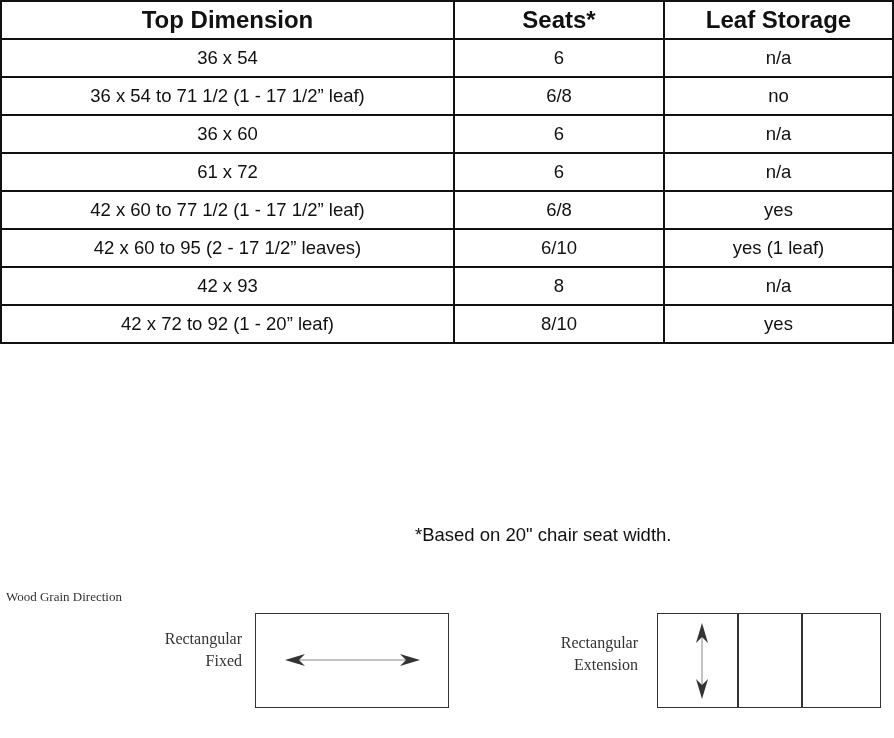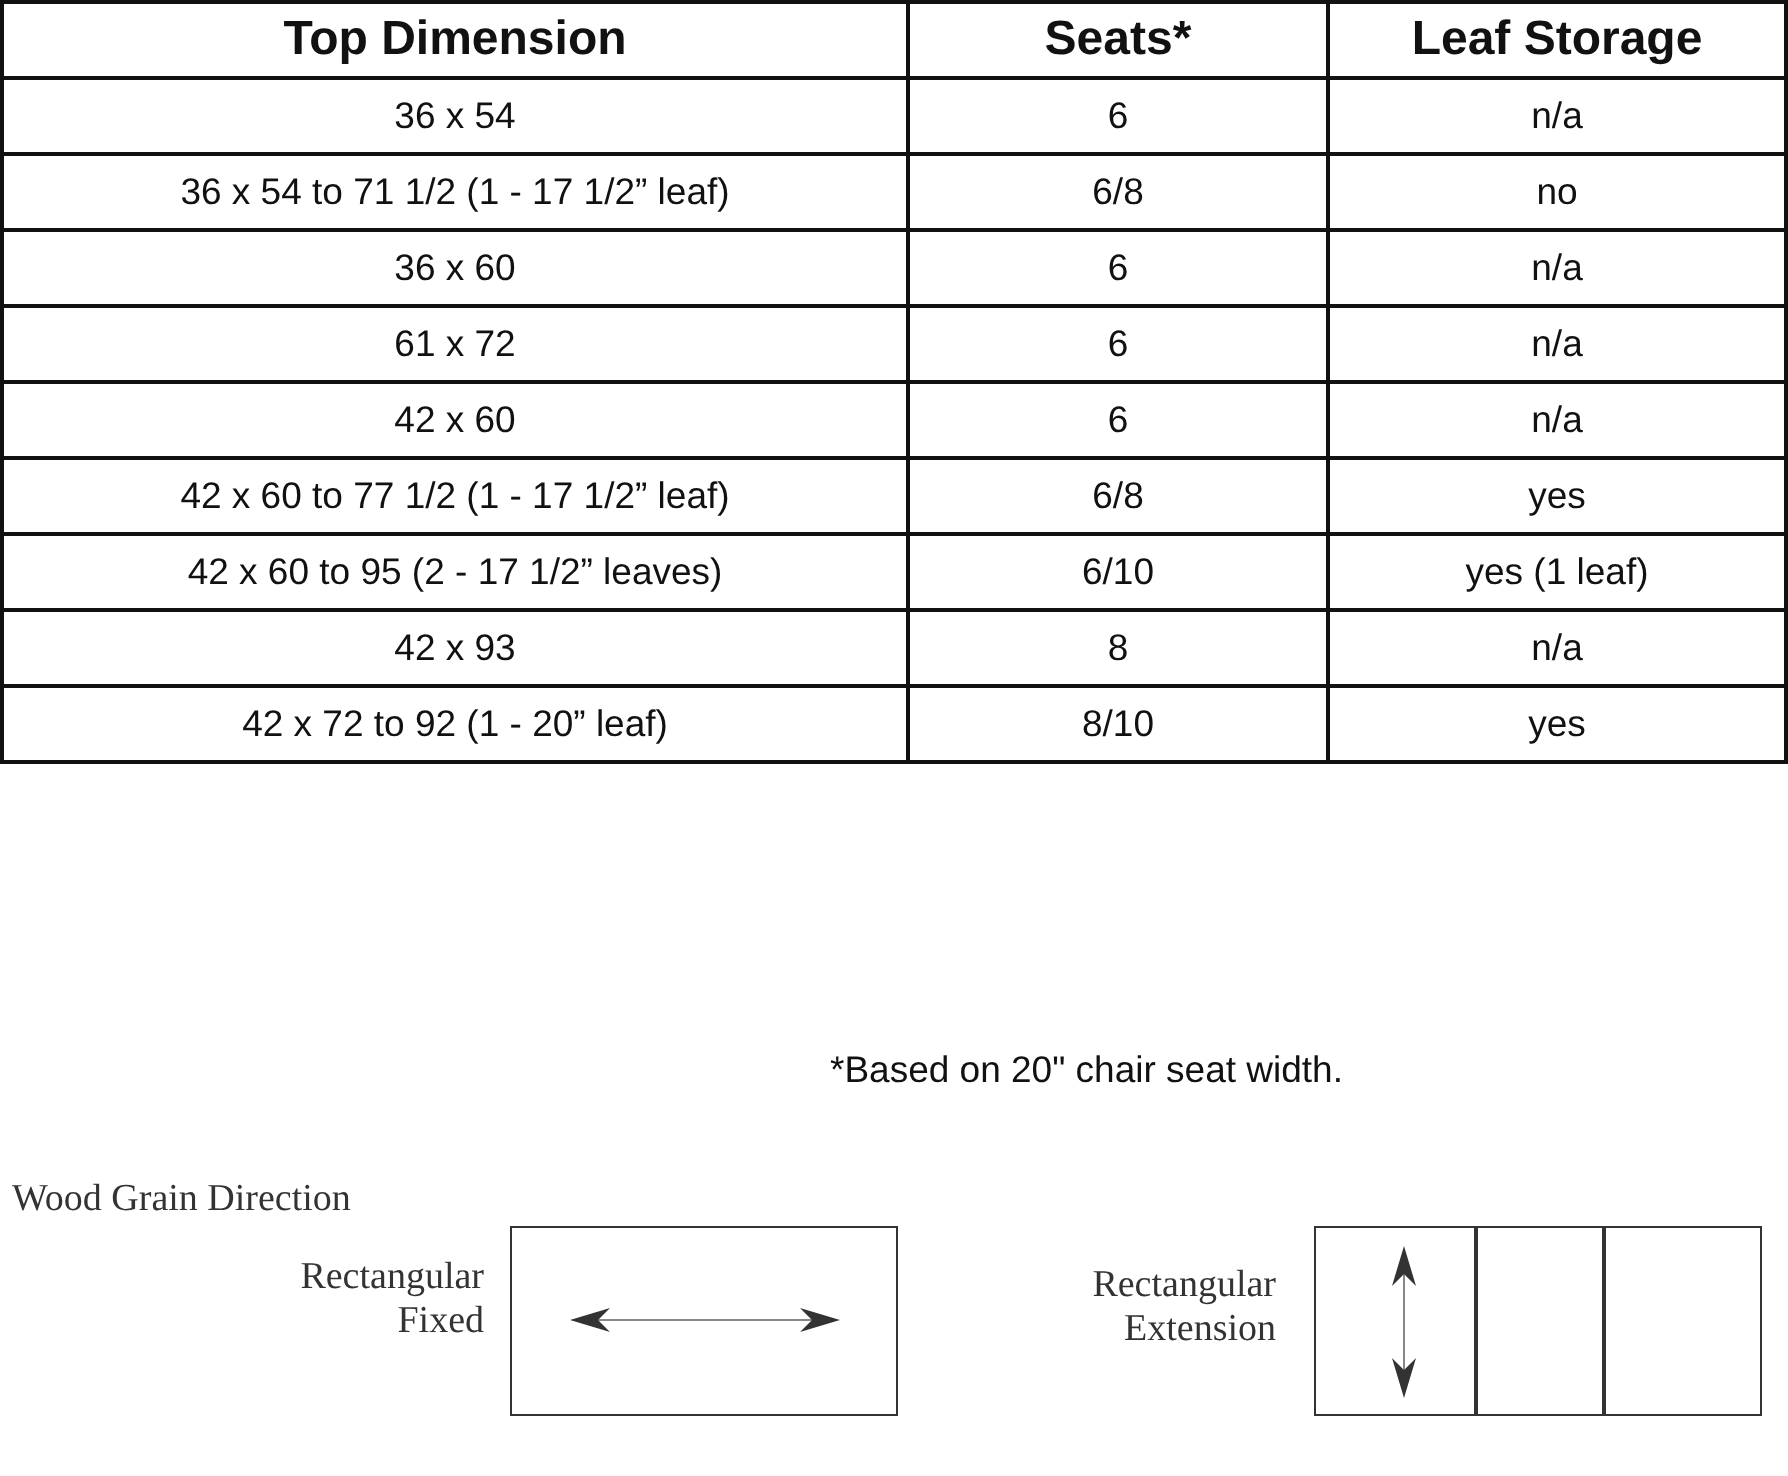--- a/index.html
+++ b/index.html
@@ -21,25 +21,25 @@
     .spec-table th { font-weight: bold; font-size: 24px; }
     .spec-table col.c1 { width: 453px; }
     .spec-table col.c2 { width: 210px; }
     .spec-table col.c3 { width: 229px; }
     .footnote {
       position: absolute; left: 415px; top: 524px;
       font-family: "Liberation Sans", sans-serif; font-size: 18.5px;
     }
     .grain-title {
       position: absolute; left: 6px; top: 589px;
-      font-family: "Liberation Serif", serif; font-size: 19px; color: #333;
+      font-family: "Liberation Serif", serif; font-size: 13px; color: #333;
     }
     .diag-label {
       position: absolute; text-align: right;
-      font-family: "Liberation Serif", serif; font-size: 19px; line-height: 22px; color: #333;
+      font-family: "Liberation Serif", serif; font-size: 16px; line-height: 22px; color: #333;
     }
     .diag-box { position: absolute; border: 1.5px solid #333; box-sizing: border-box; }
     svg { position: absolute; overflow: visible; }
   </style>
 </head>
 <body>
 
 <table class="spec-table">
   <colgroup>
       <col class="c1">
@@ -64,25 +64,20 @@
         <td>6/8</td>
         <td>no</td>
       </tr>
     <tr>
         <td>36 x 60</td>
         <td>6</td>
         <td>n/a</td>
       </tr>
     <tr>
         <td>61 x 72</td>
-        <td>6</td>
-        <td>n/a</td>
-      </tr>
-    <tr>
-        <td>42 x 60</td>
         <td>6</td>
         <td>n/a</td>
       </tr>
     <tr>
         <td>42 x 60 to 77 1/2 (1 - 17 1/2” leaf)</td>
         <td>6/8</td>
         <td>yes</td>
       </tr>
     <tr>
         <td>42 x 60 to 95 (2 - 17 1/2” leaves)</td>

